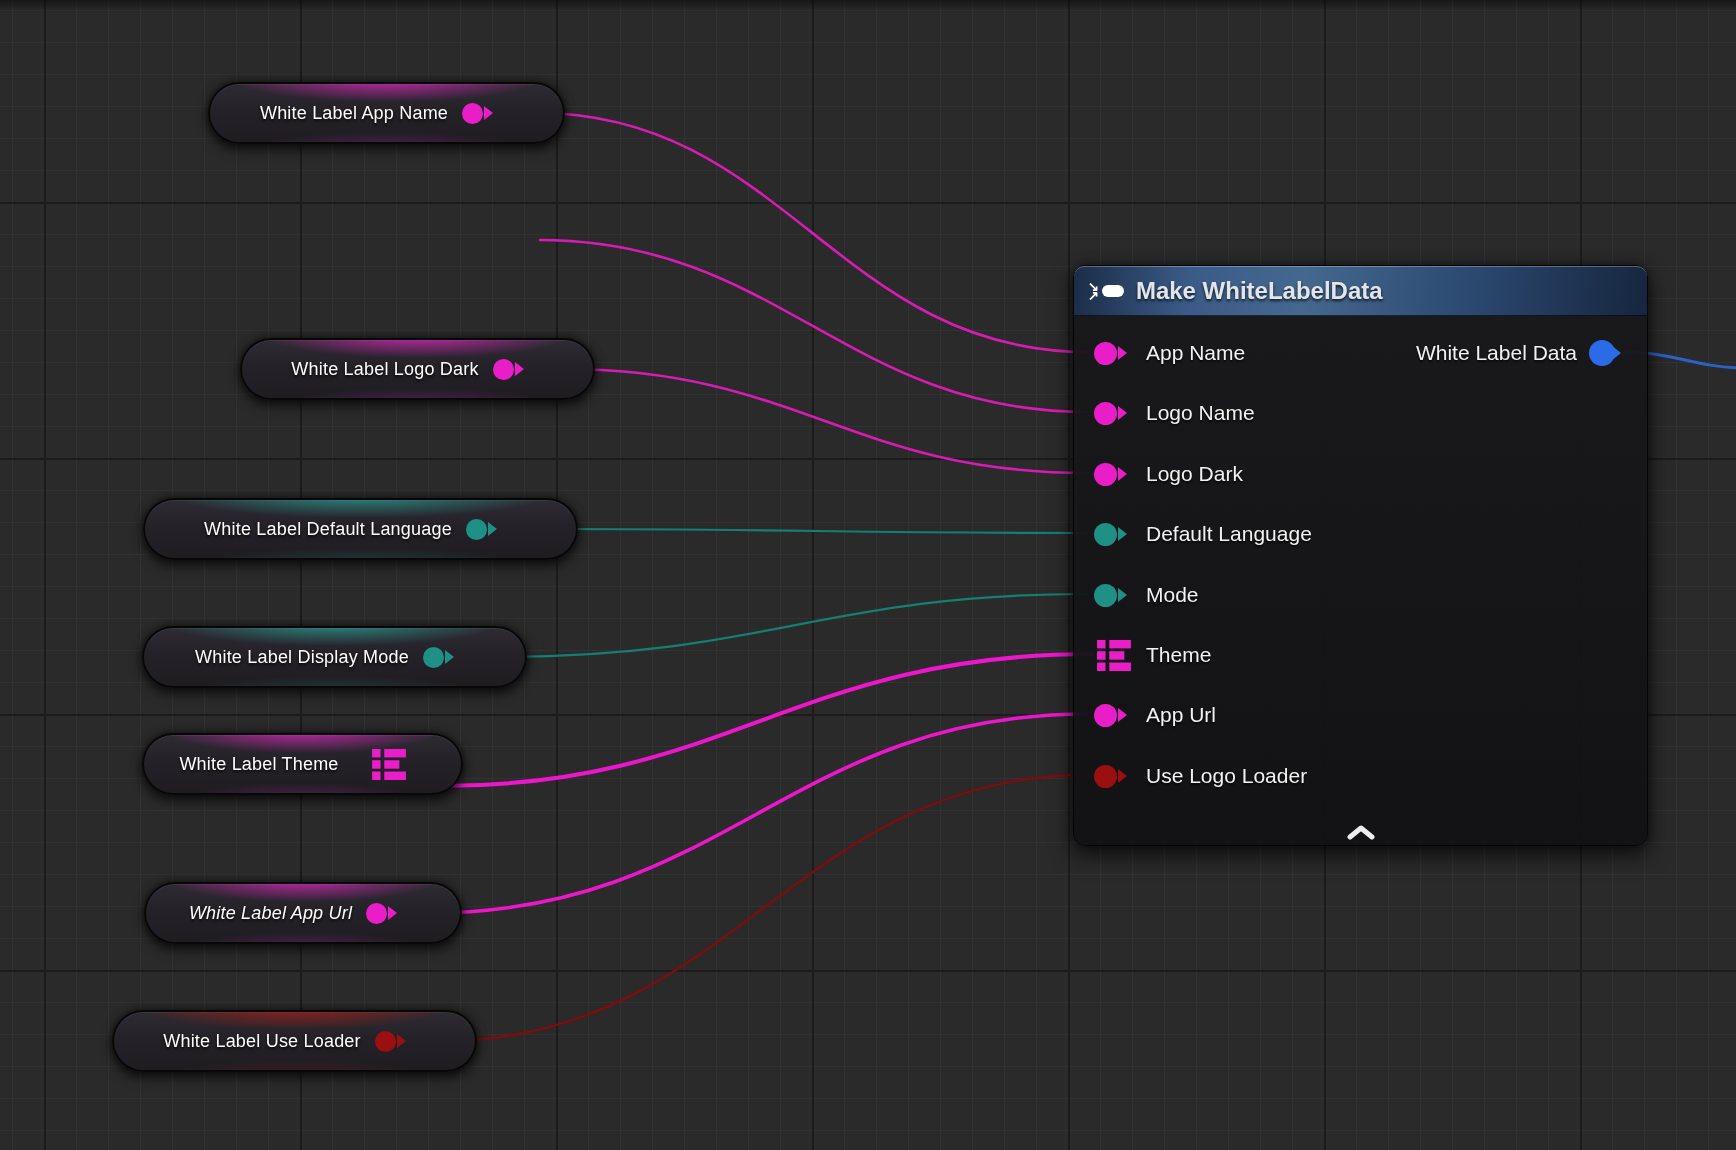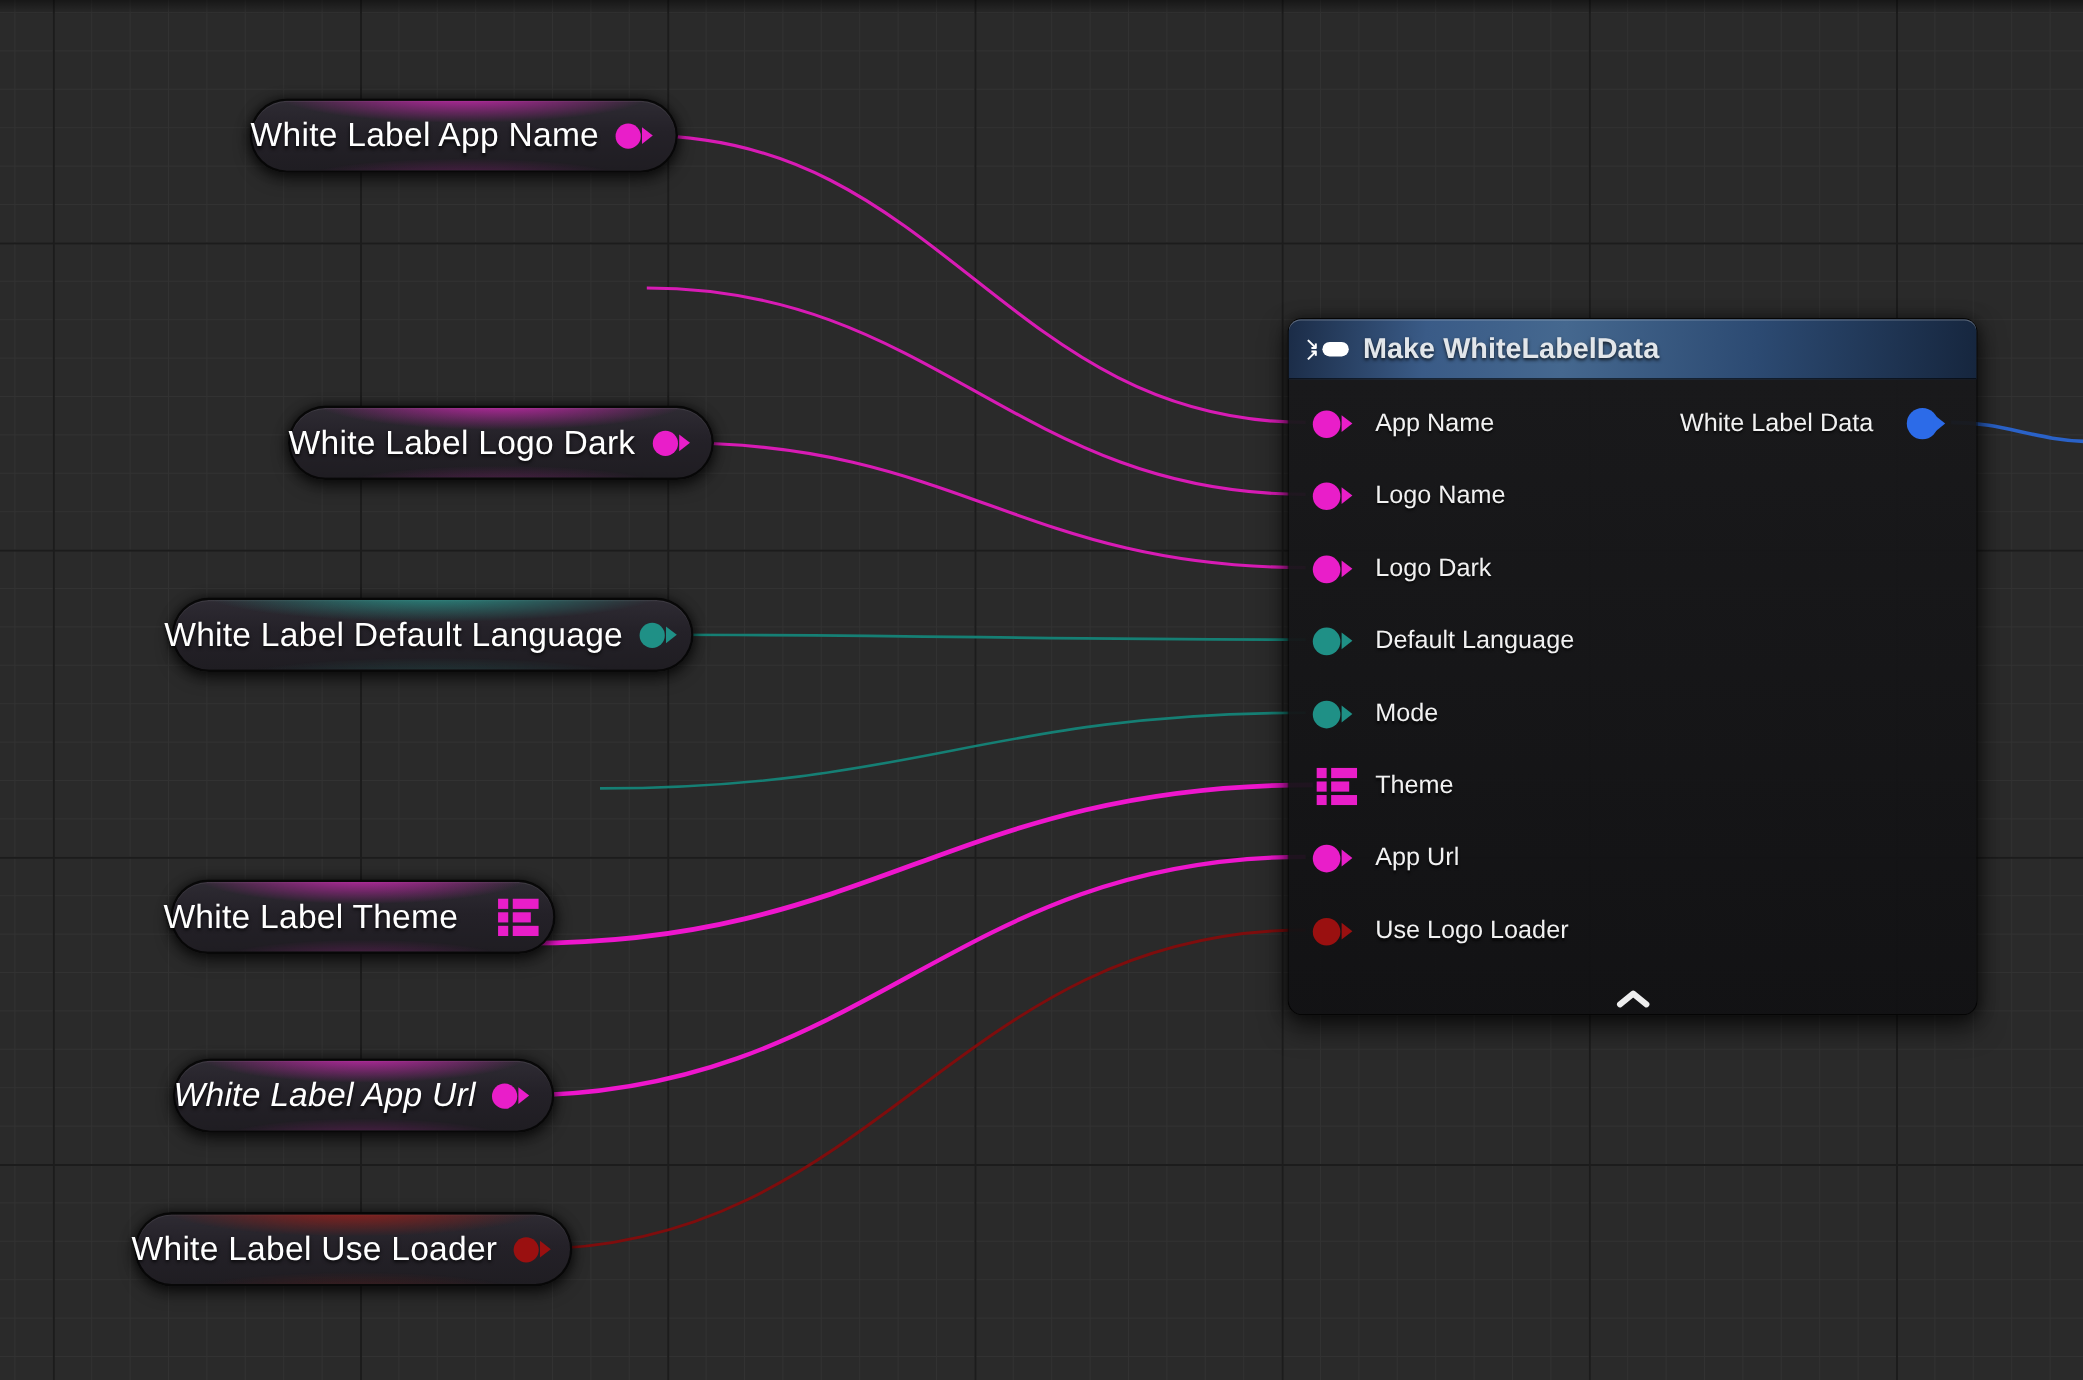--- a/index.html
+++ b/index.html
@@ -35,21 +35,21 @@
   .glow-magenta{background:
     radial-gradient(62% 58% at 50% -10%, rgba(216,39,186,.9), rgba(216,39,186,0) 72%),
     radial-gradient(55% 42% at 50% 112%, rgba(216,39,186,.30), rgba(216,39,186,0) 70%);}
   .glow-teal{background:
     radial-gradient(62% 58% at 50% -10%, rgba(40,160,148,.85), rgba(40,160,148,0) 72%),
     radial-gradient(55% 42% at 50% 112%, rgba(40,160,148,.25), rgba(40,160,148,0) 70%);}
   .glow-red{background:
     radial-gradient(62% 58% at 50% -10%, rgba(170,28,20,.85), rgba(170,28,20,0) 72%),
     radial-gradient(55% 42% at 50% 112%, rgba(170,28,20,.25), rgba(170,28,20,0) 70%);}
   .getter .glabel{
-    position:relative; color:#fff; font-size:28px; letter-spacing:.2px;
+    position:relative; color:#fff; font-size:18px; letter-spacing:.2px;
     text-shadow:0 2px 3px rgba(0,0,0,.8); white-space:nowrap; z-index:2;
   }
   .pinset{position:relative; display:flex; align-items:center; z-index:2;}
   .pin-circle{width:21px;height:21px;border-radius:50%;display:inline-block;}
   .pin-tri{width:0;height:0;border-top:7px solid transparent;border-bottom:7px solid transparent;
     border-left:9px solid #e21dc3; margin-left:1px; display:inline-block;}
   .struct-icon{display:inline-block; line-height:0;}
 
   
   .make-node{
@@ -68,21 +68,21 @@
   }
   .make-title{color:#e2e6ea; font-size:24px; font-weight:bold; text-shadow:0 2px 3px rgba(0,0,0,.75); white-space:nowrap;}
   .hdr-icon{display:flex; align-items:center; gap:3px;}
   .hdr-arrows{display:flex; flex-direction:column; justify-content:center; line-height:9px; color:#fff; font-size:13px; font-weight:bold;}
   .hdr-pill{width:22px;height:12px;border-radius:6px;background:#fff;display:inline-block;}
   .pin-row{position:absolute; left:0; height:32px; display:flex; align-items:center; gap:0;}
   .pin-row .pinset{position:absolute; left:20px;}
   .pin-row .rlabel{position:absolute; left:72px; color:#f1f1f1; font-size:21px; white-space:nowrap;
     text-shadow:0 2px 2px rgba(0,0,0,.7);}
   .pin-row .struct-icon{position:absolute; left:23px; top:0;}
-  .out-row{position:absolute; top:336px; right:26px; height:32px; display:flex; align-items:center; gap:28px;}
+  .out-row{position:absolute; top:336px; right:26px; height:32px; display:flex; align-items:center; gap:12px;}
   .out-row .rlabel{color:#f1f1f1; font-size:21px; white-space:nowrap; text-shadow:0 2px 2px rgba(0,0,0,.7);}
   .out-circle{width:26px;height:26px;border-radius:50%;display:inline-block;}
   .out-tri{width:0;height:0;border-top:8px solid transparent;border-bottom:8px solid transparent;
     border-left:10px solid #2c6be8; margin-left:-4px;}
   .collapse-btn{position:absolute; left:50%; bottom:5px; transform:translateX(0); margin-left:-15px; line-height:0;}
 </style>
 </head>
 <body>
 
 <div id="canvas">
@@ -121,20 +121,28 @@
 
   <div class="getter" style="left:143px; top:498px; width:435px;justify-content:center;">
     <div class="glow glow-teal"></div>
     <span class="glabel">White Label Default Language</span>
     <span class="pinset">
       <span class="pin-circle" style="background: rgb(31, 144, 134);"></span>
       <span class="pin-tri" style="border-left-color: rgb(31, 144, 134);"></span>
     </span>
   </div>
 
+  <div class="getter" style="left:142px; top:626px; width:385px;">
+    <div class="glow glow-teal"></div>
+    <span class="glabel">White Label Display Mode</span>
+    <span class="pinset">
+      <span class="pin-circle" style="background: rgb(31, 144, 134);"></span>
+      <span class="pin-tri" style="border-left-color: rgb(31, 144, 134);"></span>
+    </span>
+  </div>
 
   <div class="getter" style="left:142px; top:733px; width:321px;gap:33px;">
     <div class="glow glow-magenta"></div>
     <span class="glabel">White Label Theme</span>
     <span class="pinset">
       <span class="struct-icon" style="color: rgb(233, 30, 201);">
         <svg width="34" height="32" viewBox="0 0 36 34" fill="currentColor">
           <rect x="0" y="1" width="9" height="9"></rect>
             <rect x="13" y="1" width="23" height="9"></rect>
           <rect x="0" y="13" width="9" height="9"></rect>

